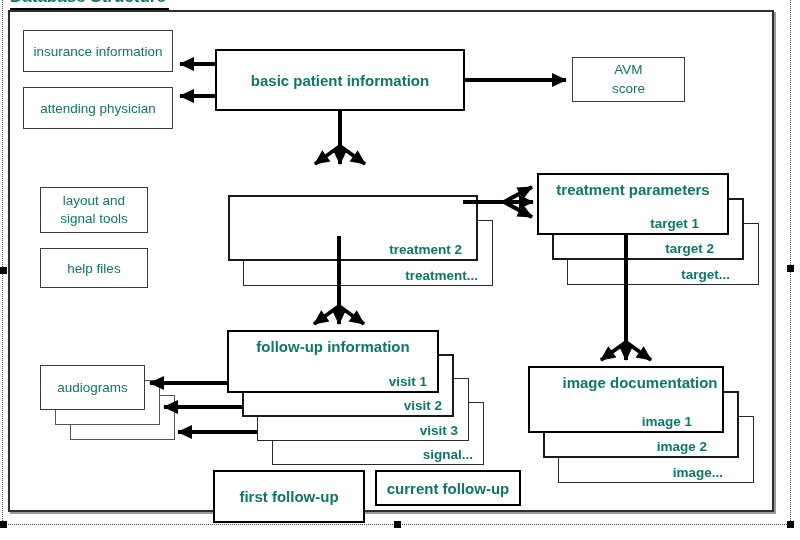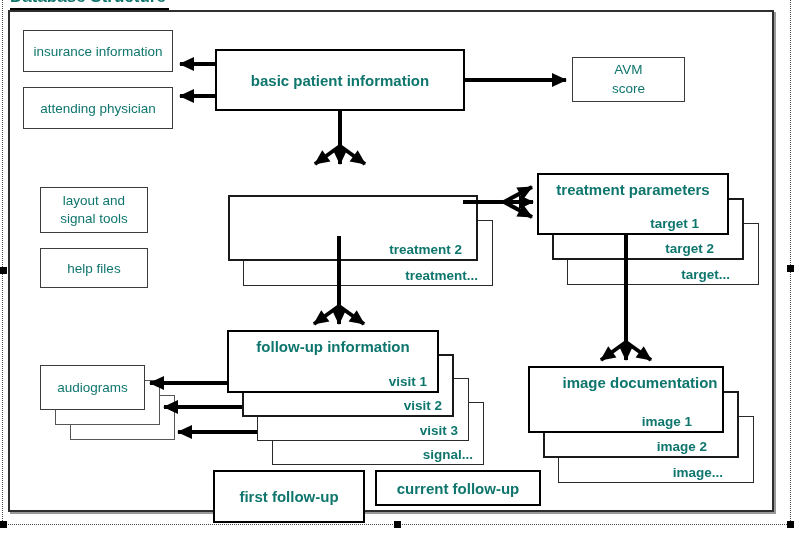--- a/index.html
+++ b/index.html
@@ -124,21 +124,21 @@
     <span class="item-br" style="right:30px;">image 2</span>
   </div>
   <div class="box b-main titled" style="left:528px;top:366px;width:196px;height:67px;padding-left:28px;">
     <span class="t">image documentation</span>
     <span class="item-br" style="right:30px;">image 1</span>
   </div>
 
   <div class="box b-main center-both bold15" style="left:213px;top:470px;width:152px;height:53px;">
     <span>first follow-up</span>
   </div>
-  <div class="box b-main center-both bold15" style="left:375px;top:470px;width:166px;height:36px;">
+  <div class="box b-main center-both bold15" style="left:375px;top:470px;width:146px;height:36px;">
     <span>current follow-up</span>
   </div>
 
   <svg class="wires" width="800" height="540" viewBox="0 0 800 540">
     <defs>
       <marker id="ah" markerUnits="userSpaceOnUse" markerWidth="18" markerHeight="16" refX="15" refY="7.5" orient="auto">
         <path d="M1,0.5 L16,7.5 L1,14.5 Z" fill="#000"></path>
       </marker>
     </defs>
     <g stroke="#000" stroke-width="4" fill="none">

